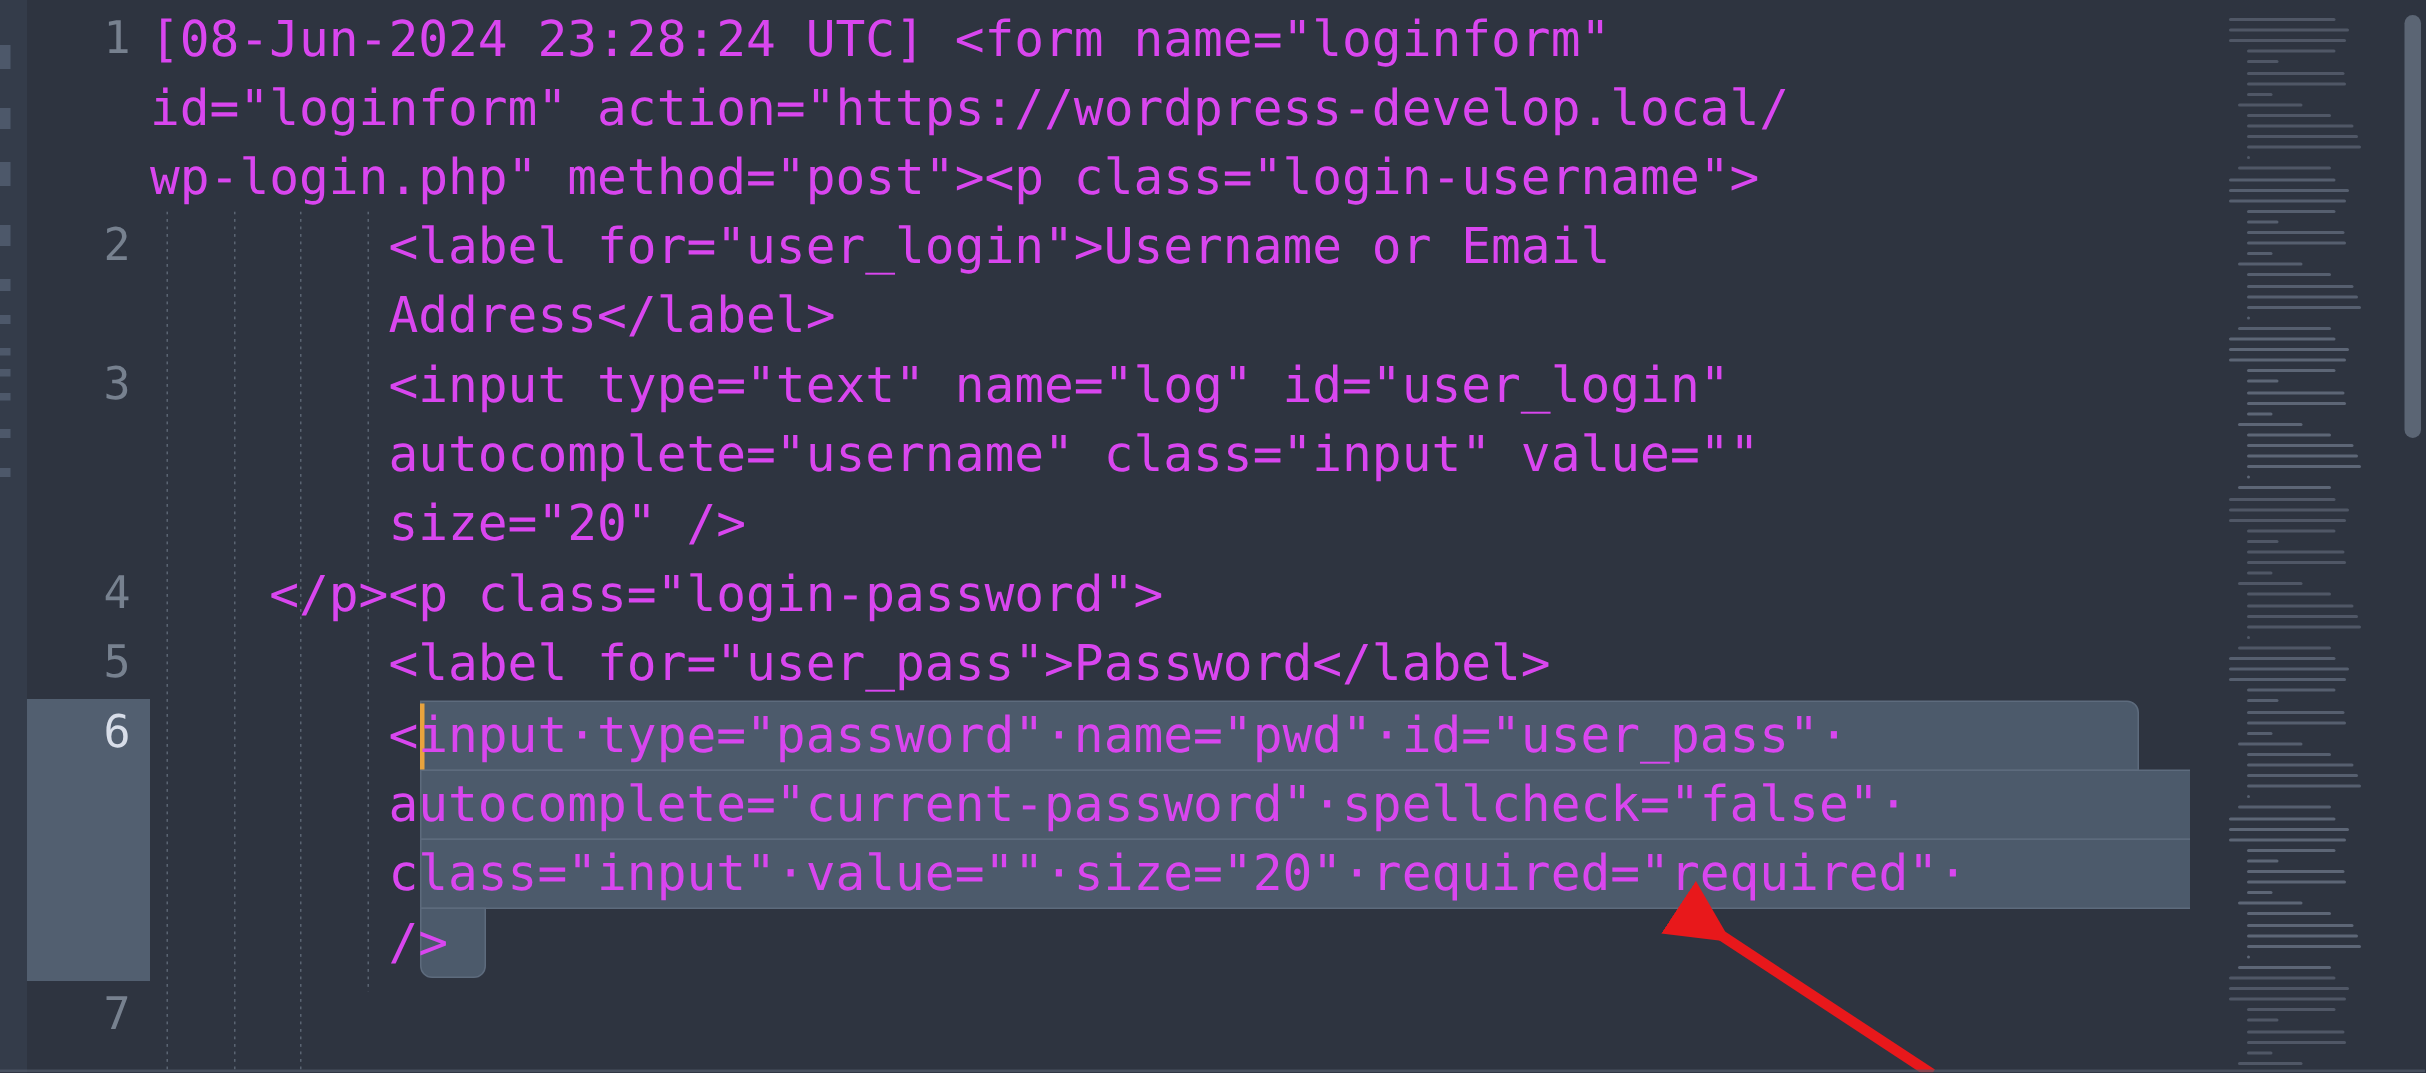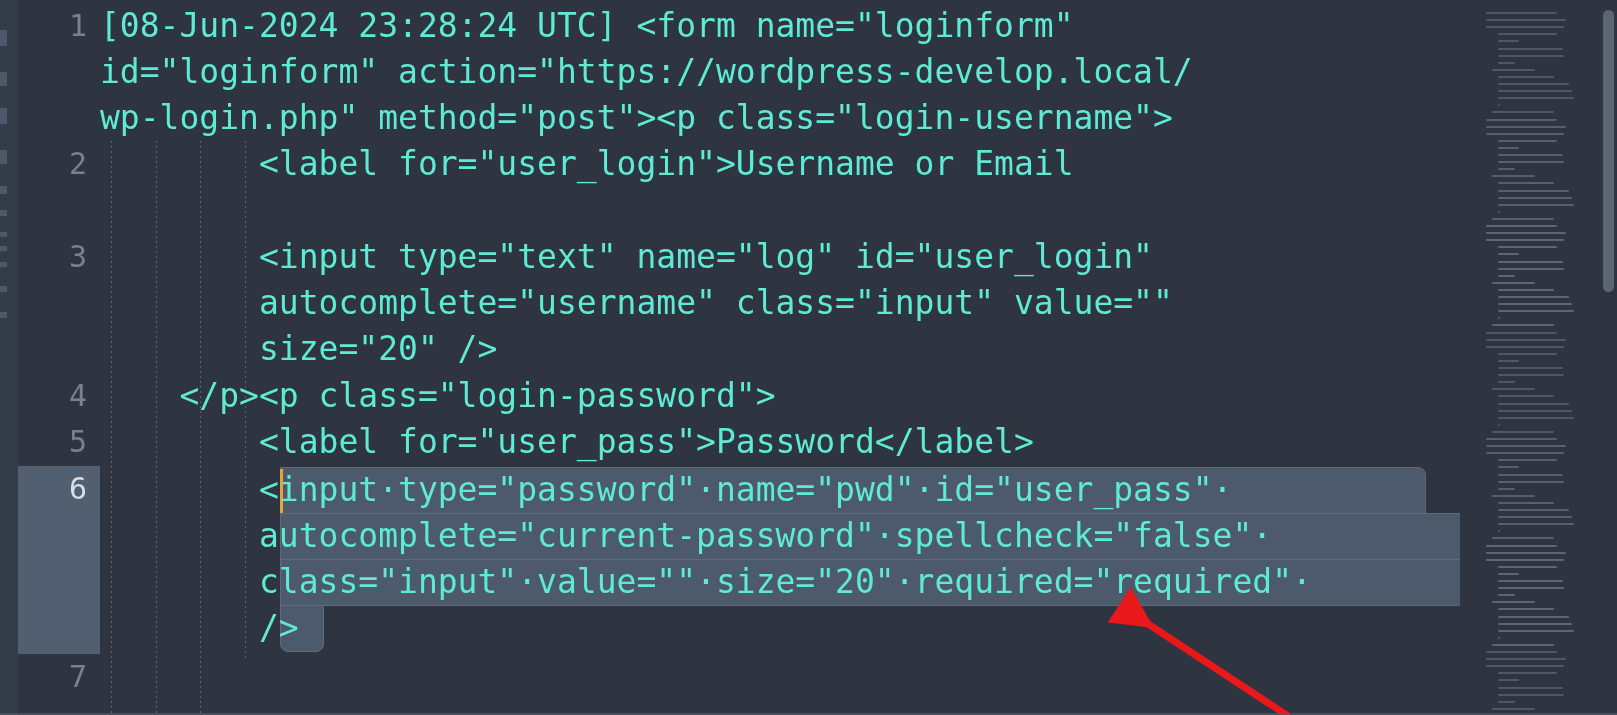--- a/index.html
+++ b/index.html
@@ -94,21 +94,21 @@
   }
 
   
   .row {
     position: absolute;
     left: 0;
     height: 46px;
     line-height: 46px;
     white-space: pre;
     font-size: 33px;
-    color: #5eead4;
+    color: #d946ef;
     letter-spacing: 0px;
   }
 
   
   .minimap {
     position: absolute;
     right: 17px; top: 0;
     width: 140px; height: 715px;
     background: #2e3440;
     overflow: hidden;
@@ -191,20 +191,21 @@
     <div class="sel r-tr r-br" style="left:180px; top:559px; width:1245px; height:47px;"></div>
     <div class="sel r-br r-bl" style="left:180px; top:605px; width:44px; height:47px;"></div>
 
     <div class="caret" style="left:180px; top:469px; height:44px;"></div>
 
     <div class="row" style="top:3px;">[08-Jun-2024 23:28:24 UTC] &lt;form name="loginform"</div>
     <div class="row" style="top:49px;">id="loginform" action="https://wordpress-develop.local/</div>
     <div class="row" style="top:95px;">wp-login.php" method="post"&gt;&lt;p class="login-username"&gt;</div>
 
     <div class="row" style="top:141px;">        &lt;label for="user_login"&gt;Username or Email</div>
+    <div class="row" style="top:187px;">        Address&lt;/label&gt;</div>
 
     <div class="row" style="top:234px;">        &lt;input type="text" name="log" id="user_login"</div>
     <div class="row" style="top:280px;">        autocomplete="username" class="input" value=""</div>
     <div class="row" style="top:326px;">        size="20" /&gt;</div>
 
     <div class="row" style="top:373px;">    &lt;/p&gt;&lt;p class="login-password"&gt;</div>
 
     <div class="row" style="top:419px;">        &lt;label for="user_pass"&gt;Password&lt;/label&gt;</div>
 
     <div class="row" style="top:467px;">        &lt;input·type="password"·name="pwd"·id="user_pass"·</div>

